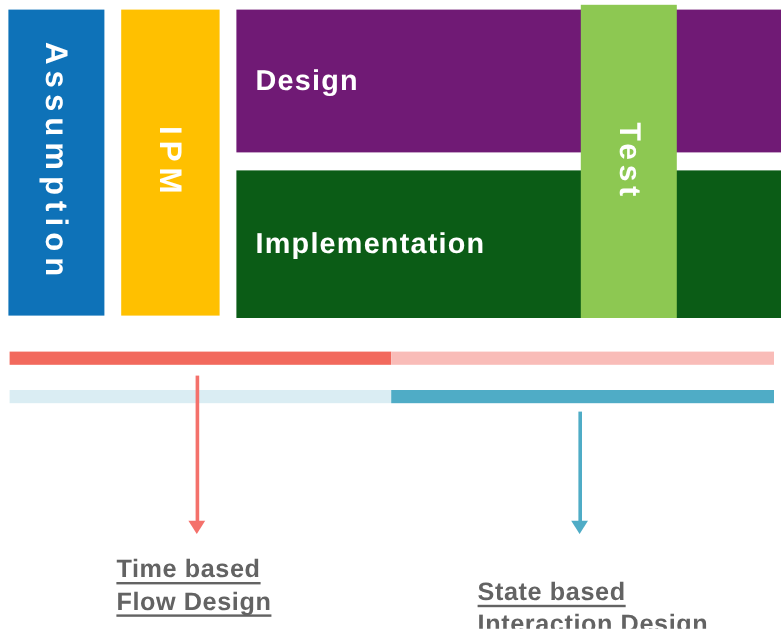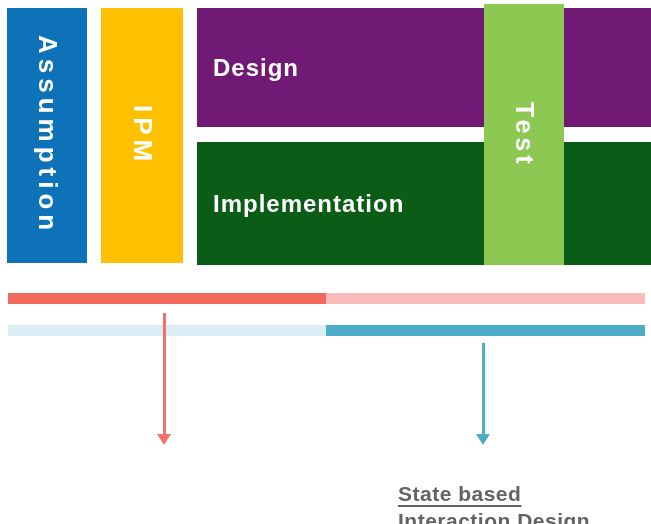--- a/index.html
+++ b/index.html
@@ -148,19 +148,23 @@
   <div class="arrow arrow-time">
     <div class="stem"></div>
     <div class="head"></div>
   </div>
 
   <div class="arrow arrow-state">
     <div class="stem"></div>
     <div class="head"></div>
   </div>
 
+  <div class="annotation annotation-time">
+    <span>Time based</span>
+    <span>Flow Design</span>
+  </div>
 
   <div class="annotation annotation-state">
     <span>State based</span>
     <span>Interaction Design</span>
   </div>
 
 </div>
 
 </body></html>

